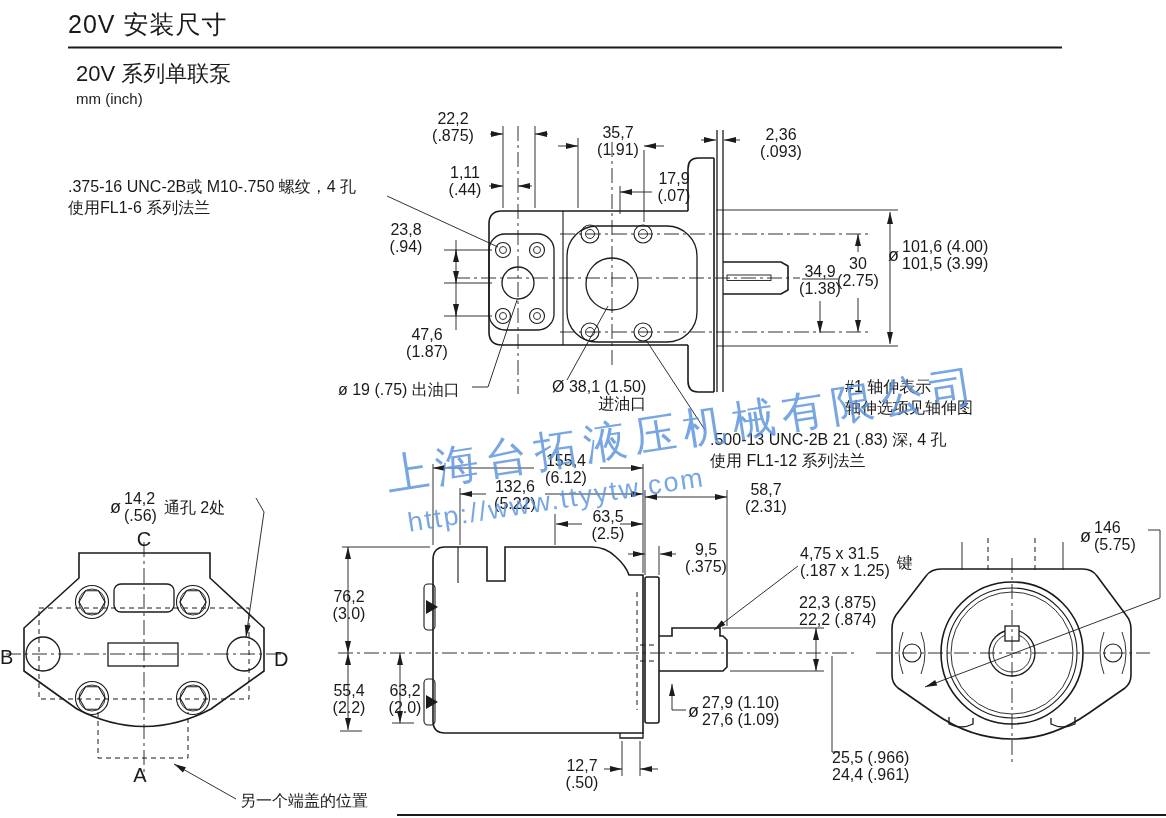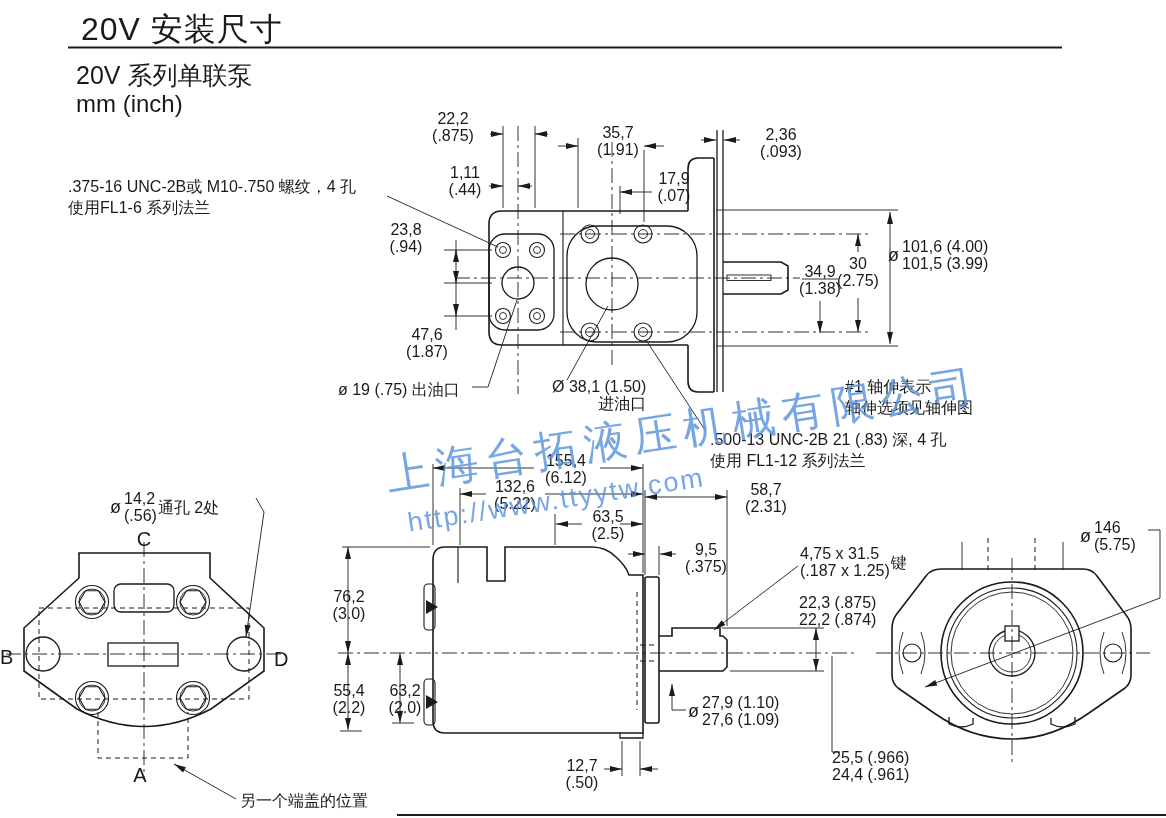--- a/index.html
+++ b/index.html
@@ -1,30 +1,30 @@
 <!DOCTYPE html>
 <html><head>
 <meta charset="utf-8">
 <style>
   html,body{margin:0;padding:0;background:#fff;}
   .page{position:relative;width:1166px;height:818px;background:#fff;overflow:hidden;
         font-family:"Liberation Sans","DejaVu Sans",sans-serif;color:#1a1a1a;}
   .abs{position:absolute;}
-  .title{left:68px;top:8px;font-size:32px;letter-spacing:1px;margin-left:13px;}
-  .subtitle{left:76px;top:59px;font-size:25px;}
-  .units{left:76px;top:90px;font-size:24px;}
+  .title{left:68px;top:8px;font-size:25px;letter-spacing:1px;}
+  .subtitle{left:76px;top:59px;font-size:22px;}
+  .units{left:76px;top:90px;font-size:15px;}
   .note{font-size:16px;line-height:21px;white-space:nowrap;}
   .dim{position:absolute;font-size:16px;line-height:17px;text-align:center;white-space:nowrap;}
   .dim span{display:block;}
   .dimL{text-align:right;}
   .dimrow{position:absolute;display:flex;align-items:center;font-size:16px;line-height:17px;white-space:nowrap;}
   .dimrow .phi{font-size:18px;margin-right:3px;}
   .dimrow .stack span{display:block;text-align:left;}
   .dimrow .stackL span{display:block;text-align:left;}
-  .dimrow .suffix{margin-left:1px;}
+  .dimrow .suffix{margin-left:7px;}
   .viewlab{position:absolute;font-size:20px;}
   svg{position:absolute;left:0;top:0;}
   svg *{stroke:#1b1b1b;fill:none;stroke-linecap:butt;}
   .s20{stroke-width:2px;} .s16{stroke-width:1.6px;} .s13{stroke-width:1.3px;}
   .s11{stroke-width:1.1px;} .s09{stroke-width:0.9px;}
   .dash{stroke-dasharray:5 4;} .cl{stroke-dasharray:15 4 3 4;stroke-width:0.9px;}
   .fl{fill:#1b1b1b;stroke:none;}
   .wf{fill:#ffffff;}
   .watermark{position:absolute;left:382px;top:448px;transform:rotate(-8.8deg);
              transform-origin:0 0;color:#5a93dd;opacity:.82;pointer-events:none;z-index:5;}

